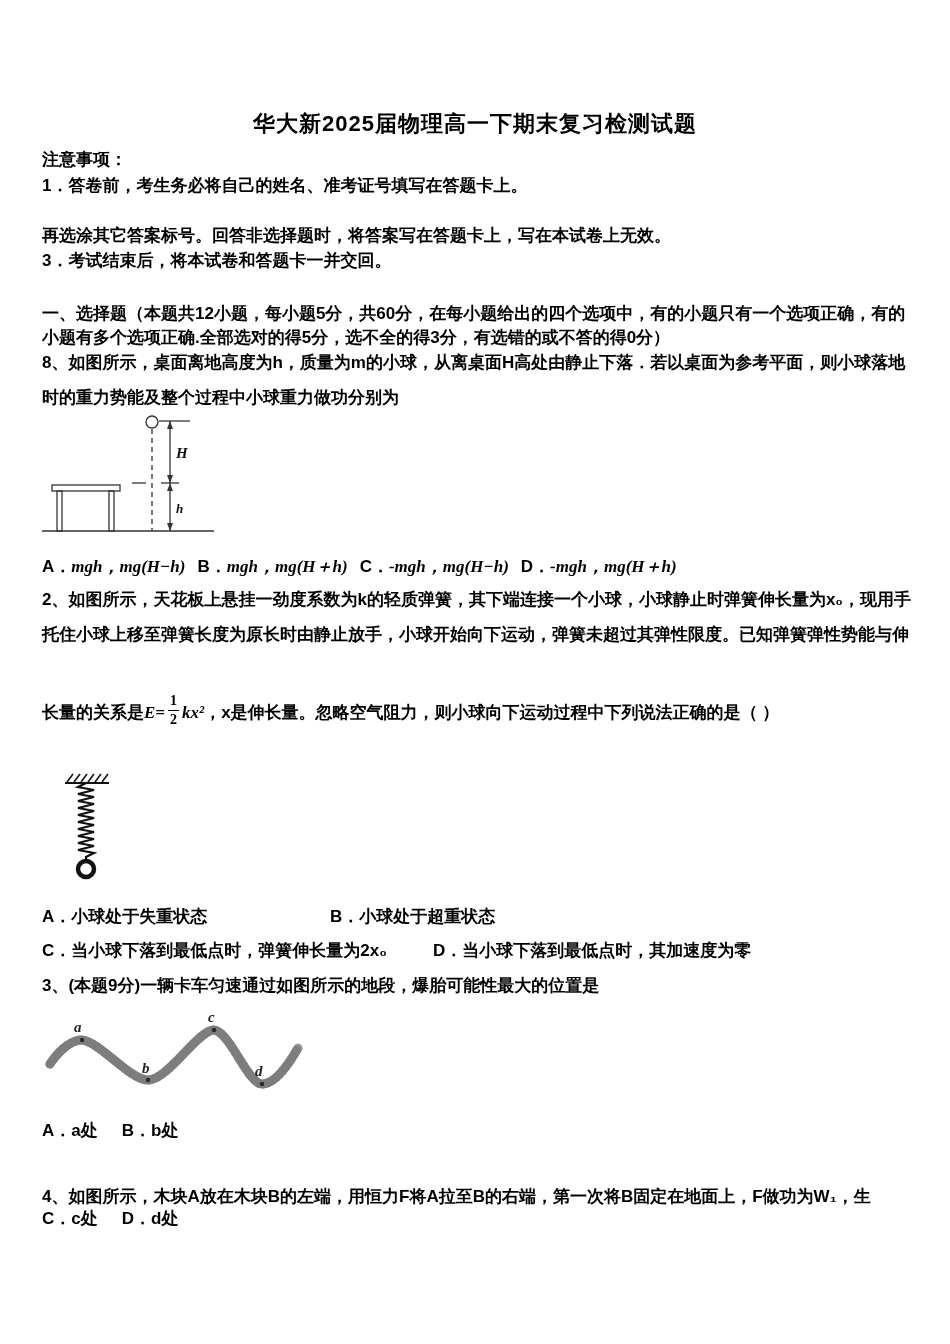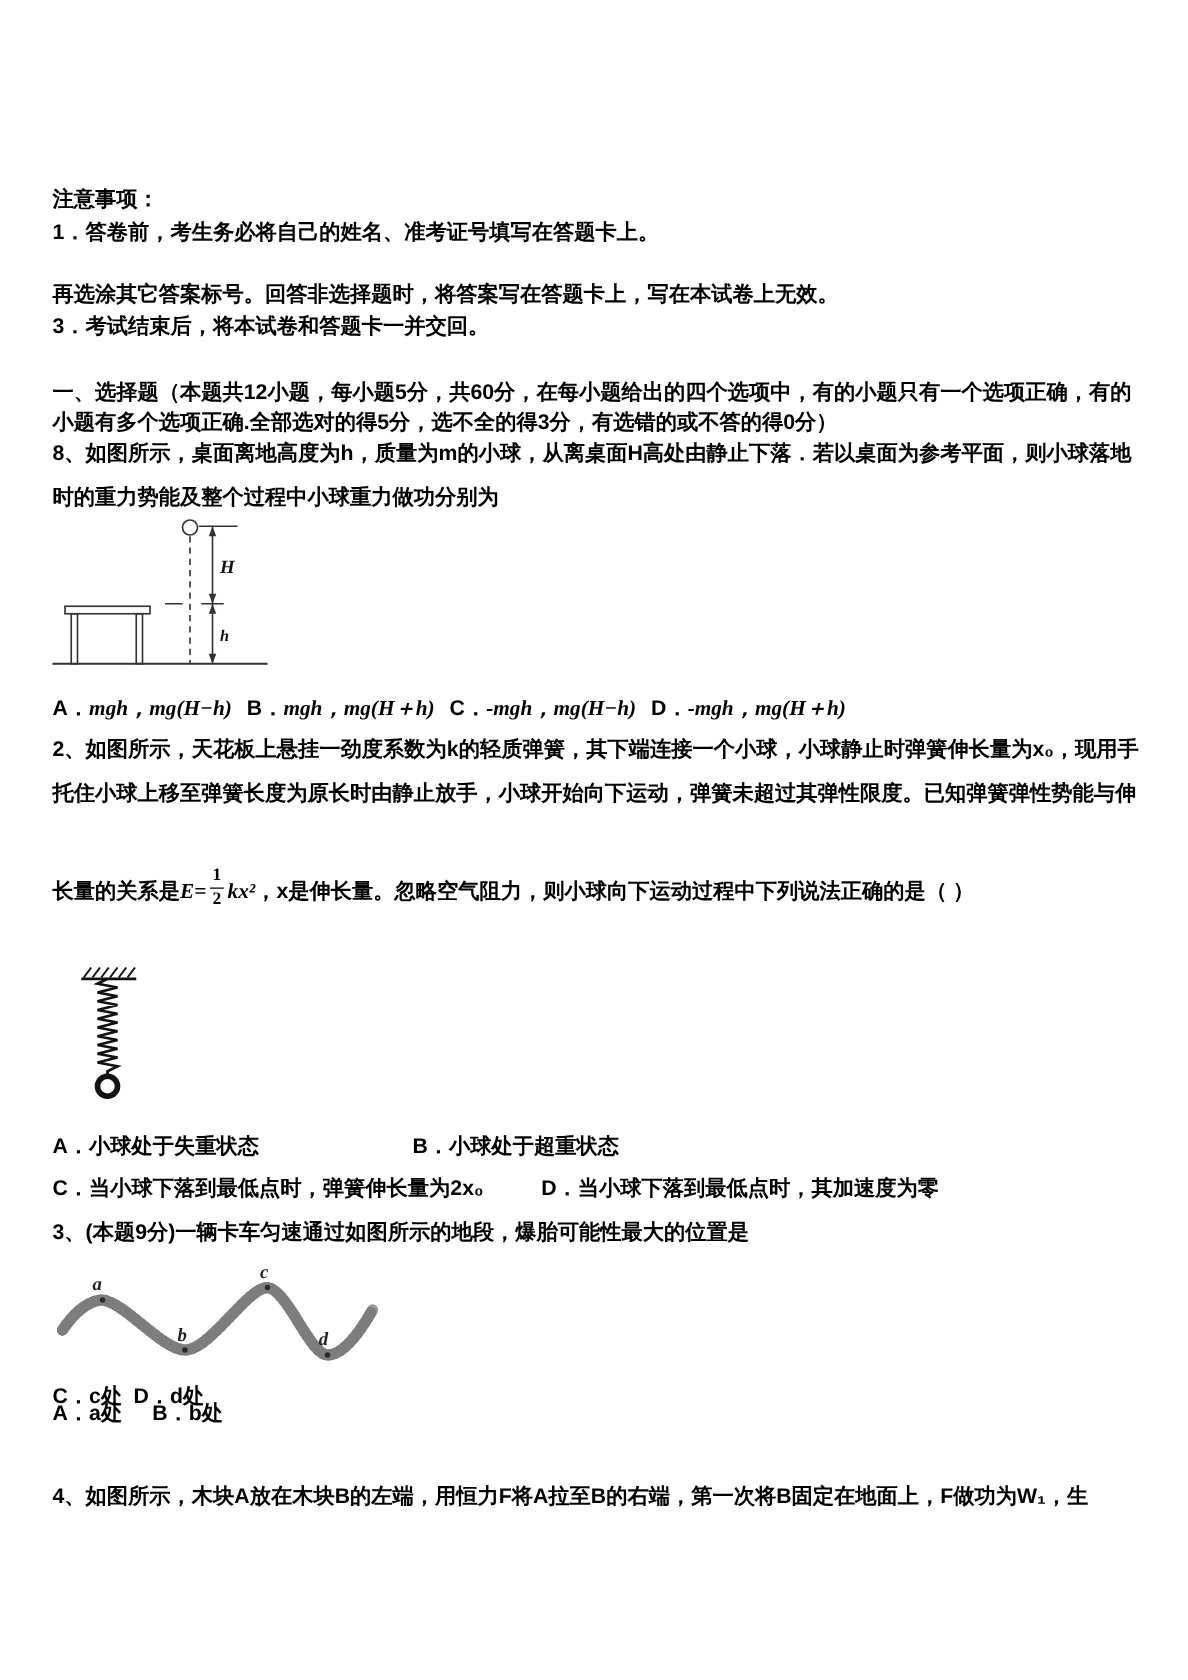--- a/index.html
+++ b/index.html
@@ -27,20 +27,21 @@
   .frac .den{border-top:1.5px solid #000;padding:2px 2px 0;}
   .formula-row{display:flex;align-items:center;height:46px;text-align:center;}
   .fig{position:absolute;}
   svg text.figm{font-family:"Liberation Serif",serif;font-style:italic;font-weight:700;}
 </style>
 </head>
 <body>
 
 <div class="page">
 
+  <div class="line title-line" style="top:110px">华大新2025届物理高一下期末复习检测试题</div>
 
   <div class="line" style="top:149px">注意事项：</div>
   <div class="line" style="top:175px">1．答卷前，考生务必将自己的姓名、准考证号填写在答题卡上。</div>
   <div class="line" style="top:225px">再选涂其它答案标号。回答非选择题时，将答案写在答题卡上，写在本试卷上无效。</div>
   <div class="line" style="top:250px">3．考试结束后，将本试卷和答题卡一并交回。</div>
 
   <div class="line" style="top:303px">一、选择题（本题共12小题，每小题5分，共60分，在每小题给出的四个选项中，有的小题只有一个选项正确，有的</div>
   <div class="line" style="top:327px">小题有多个选项正确.全部选对的得5分，选不全的得3分，有选错的或不答的得0分）</div>
 
   <div class="line" style="top:352px">8、如图所示，桌面离地高度为h，质量为m的小球，从离桌面H高处由静止下落．若以桌面为参考平面，则小球落地</div>
@@ -153,20 +154,20 @@
       <text class="figm" x="102" y="61" font-size="15" fill="#222">b</text>
       <text class="figm" x="168" y="10" font-size="15" fill="#222">c</text>
       <text class="figm" x="215" y="64" font-size="15" fill="#222">d</text>
     </svg>
   </div>
 
   <div class="line optrow" style="top:1120px;gap:24px">
     <span>A．a处</span>
     <span>B．b处</span>
   </div>
-  <div class="line optrow" style="top:1106px;gap:9px">
+  <div class="line optrow" style="top:1208px;gap:24px">
     <span>C．c处</span>
     <span>D．d处</span>
   </div>
 
   <div class="line" style="top:1186px">4、如图所示，木块A放在木块B的左端，用恒力F将A拉至B的右端，第一次将B固定在地面上，F做功为W₁，生</div>
 
 </div>
 
 </body></html>

